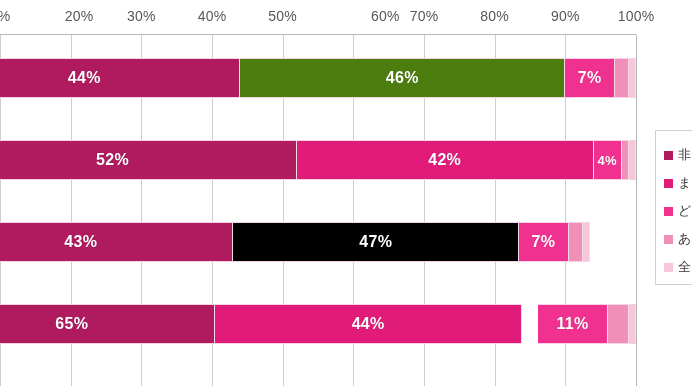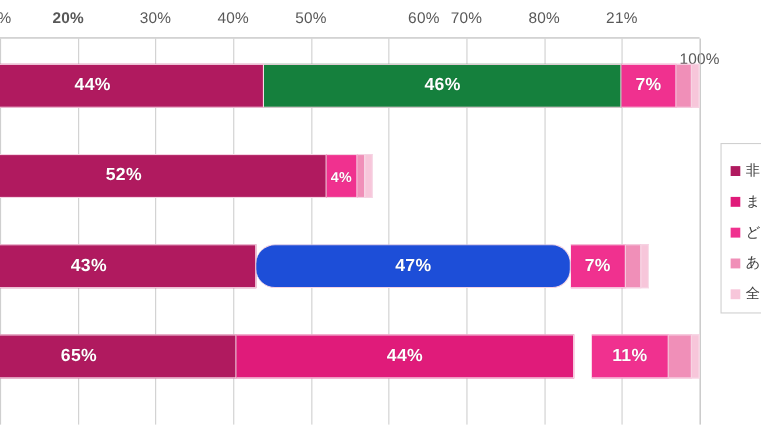--- a/index.html
+++ b/index.html
@@ -140,29 +140,29 @@
     font-family: "DejaVu Sans", sans-serif;
   }
 </style>
 </head>
 <body>
 
 <div id="chart-root">
 
   <div class="axis-area">
       <div class="axis-tick-label" style="left: 0px;">0%</div>
-      <div class="axis-tick-label" style="left: 62px; font-weight: bold;">20%</div>
+      <div class="axis-tick-label" style="left: 79px;">20%</div>
       <div class="axis-tick-label" style="left: 141.333px;">30%</div>
       <div class="axis-tick-label" style="left: 212px;">40%</div>
       <div class="axis-tick-label" style="left: 282.667px;">50%</div>
       <div class="axis-tick-label" style="left: 353.333px; margin-left: 32px;">60%</div>
       <div class="axis-tick-label" style="left: 424px;">70%</div>
       <div class="axis-tick-label" style="left: 494.667px;">80%</div>
-      <div class="axis-tick-label" style="left: 565.333px;">21%</div>
-      <div class="axis-tick-label" style="left: 636px; margin-top: 37px;">100%</div>
+      <div class="axis-tick-label" style="left: 565.333px;">90%</div>
+      <div class="axis-tick-label" style="left: 636px;">100%</div>
     </div>
 
   <div class="plot">
     <div class="plot-border-top"></div>
     <div class="gridlines">
         <div class="gridline" style="left: 0px;"></div>
         <div class="gridline" style="left: 70.6667px;"></div>
         <div class="gridline" style="left: 141.333px;"></div>
         <div class="gridline" style="left: 212px;"></div>
         <div class="gridline" style="left: 282.667px;"></div>
@@ -170,44 +170,47 @@
         <div class="gridline" style="left: 424px;"></div>
         <div class="gridline" style="left: 494.667px;"></div>
         <div class="gridline" style="left: 565.333px;"></div>
         <div class="gridline last" style="left: 636px;"></div>
       </div>
     <div class="rows">
         <div class="bar-row" style="top: 24px; left: -70.6667px; width: 706.667px;">
           <div class="seg" style="width: 310.933px; background: rgb(176, 26, 95);">
             <span class="seg-label">44%</span>
           </div>
-          <div class="seg" style="width: 325.067px; background: #15803d;">
+          <div class="seg" style="width: 325.067px; background: #4d7c0f;">
             <span class="seg-label">46%</span>
           </div>
           <div class="seg" style="width: 49.4667px; background: rgb(240, 49, 143);">
             <span class="seg-label">7%</span>
           </div>
           <div class="seg" style="width: 14.1333px; background: rgb(240, 143, 184);"></div>
           <div class="seg" style="width: 7.06667px; background: rgb(247, 198, 218);"></div>
         </div>
         <div class="bar-row" style="top: 106px; left: -70.6667px; width: 706.667px;">
           <div class="seg" style="width: 367.467px; background: rgb(176, 26, 95);">
             <span class="seg-label">52%</span>
           </div>
+          <div class="seg" style="width: 296.8px; background: rgb(224, 27, 122);">
+            <span class="seg-label">42%</span>
+          </div>
           <div class="seg" style="width: 28.2667px; background: rgb(240, 49, 143);">
             <span class="seg-label small">4%</span>
           </div>
           <div class="seg" style="width: 7.06667px; background: rgb(240, 143, 184);"></div>
           <div class="seg" style="width: 7.06667px; background: rgb(247, 198, 218);"></div>
         </div>
         <div class="bar-row" style="top: 188px; left: -70.6667px; width: 706.667px;">
           <div class="seg" style="width: 303.867px; background: rgb(176, 26, 95);">
             <span class="seg-label">43%</span>
           </div>
-          <div class="seg" style="width: 286px; background: #1d4ed8; border-radius: 17px;">
+          <div class="seg" style="width: 286px; background: #000000;">
             <span class="seg-label">47%</span>
           </div>
           <div class="seg" style="width: 49.4667px; background: rgb(240, 49, 143);">
             <span class="seg-label">7%</span>
           </div>
           <div class="seg" style="width: 14.1333px; background: rgb(240, 143, 184);"></div>
           <div class="seg" style="width: 7.06667px; background: rgb(247, 198, 218);"></div>
         </div>
         <div class="bar-row" style="top: 270px; left: -70.6667px; width: 706.667px;">
           <div class="seg" style="width: 289.733px; background: rgb(176, 26, 95);">

